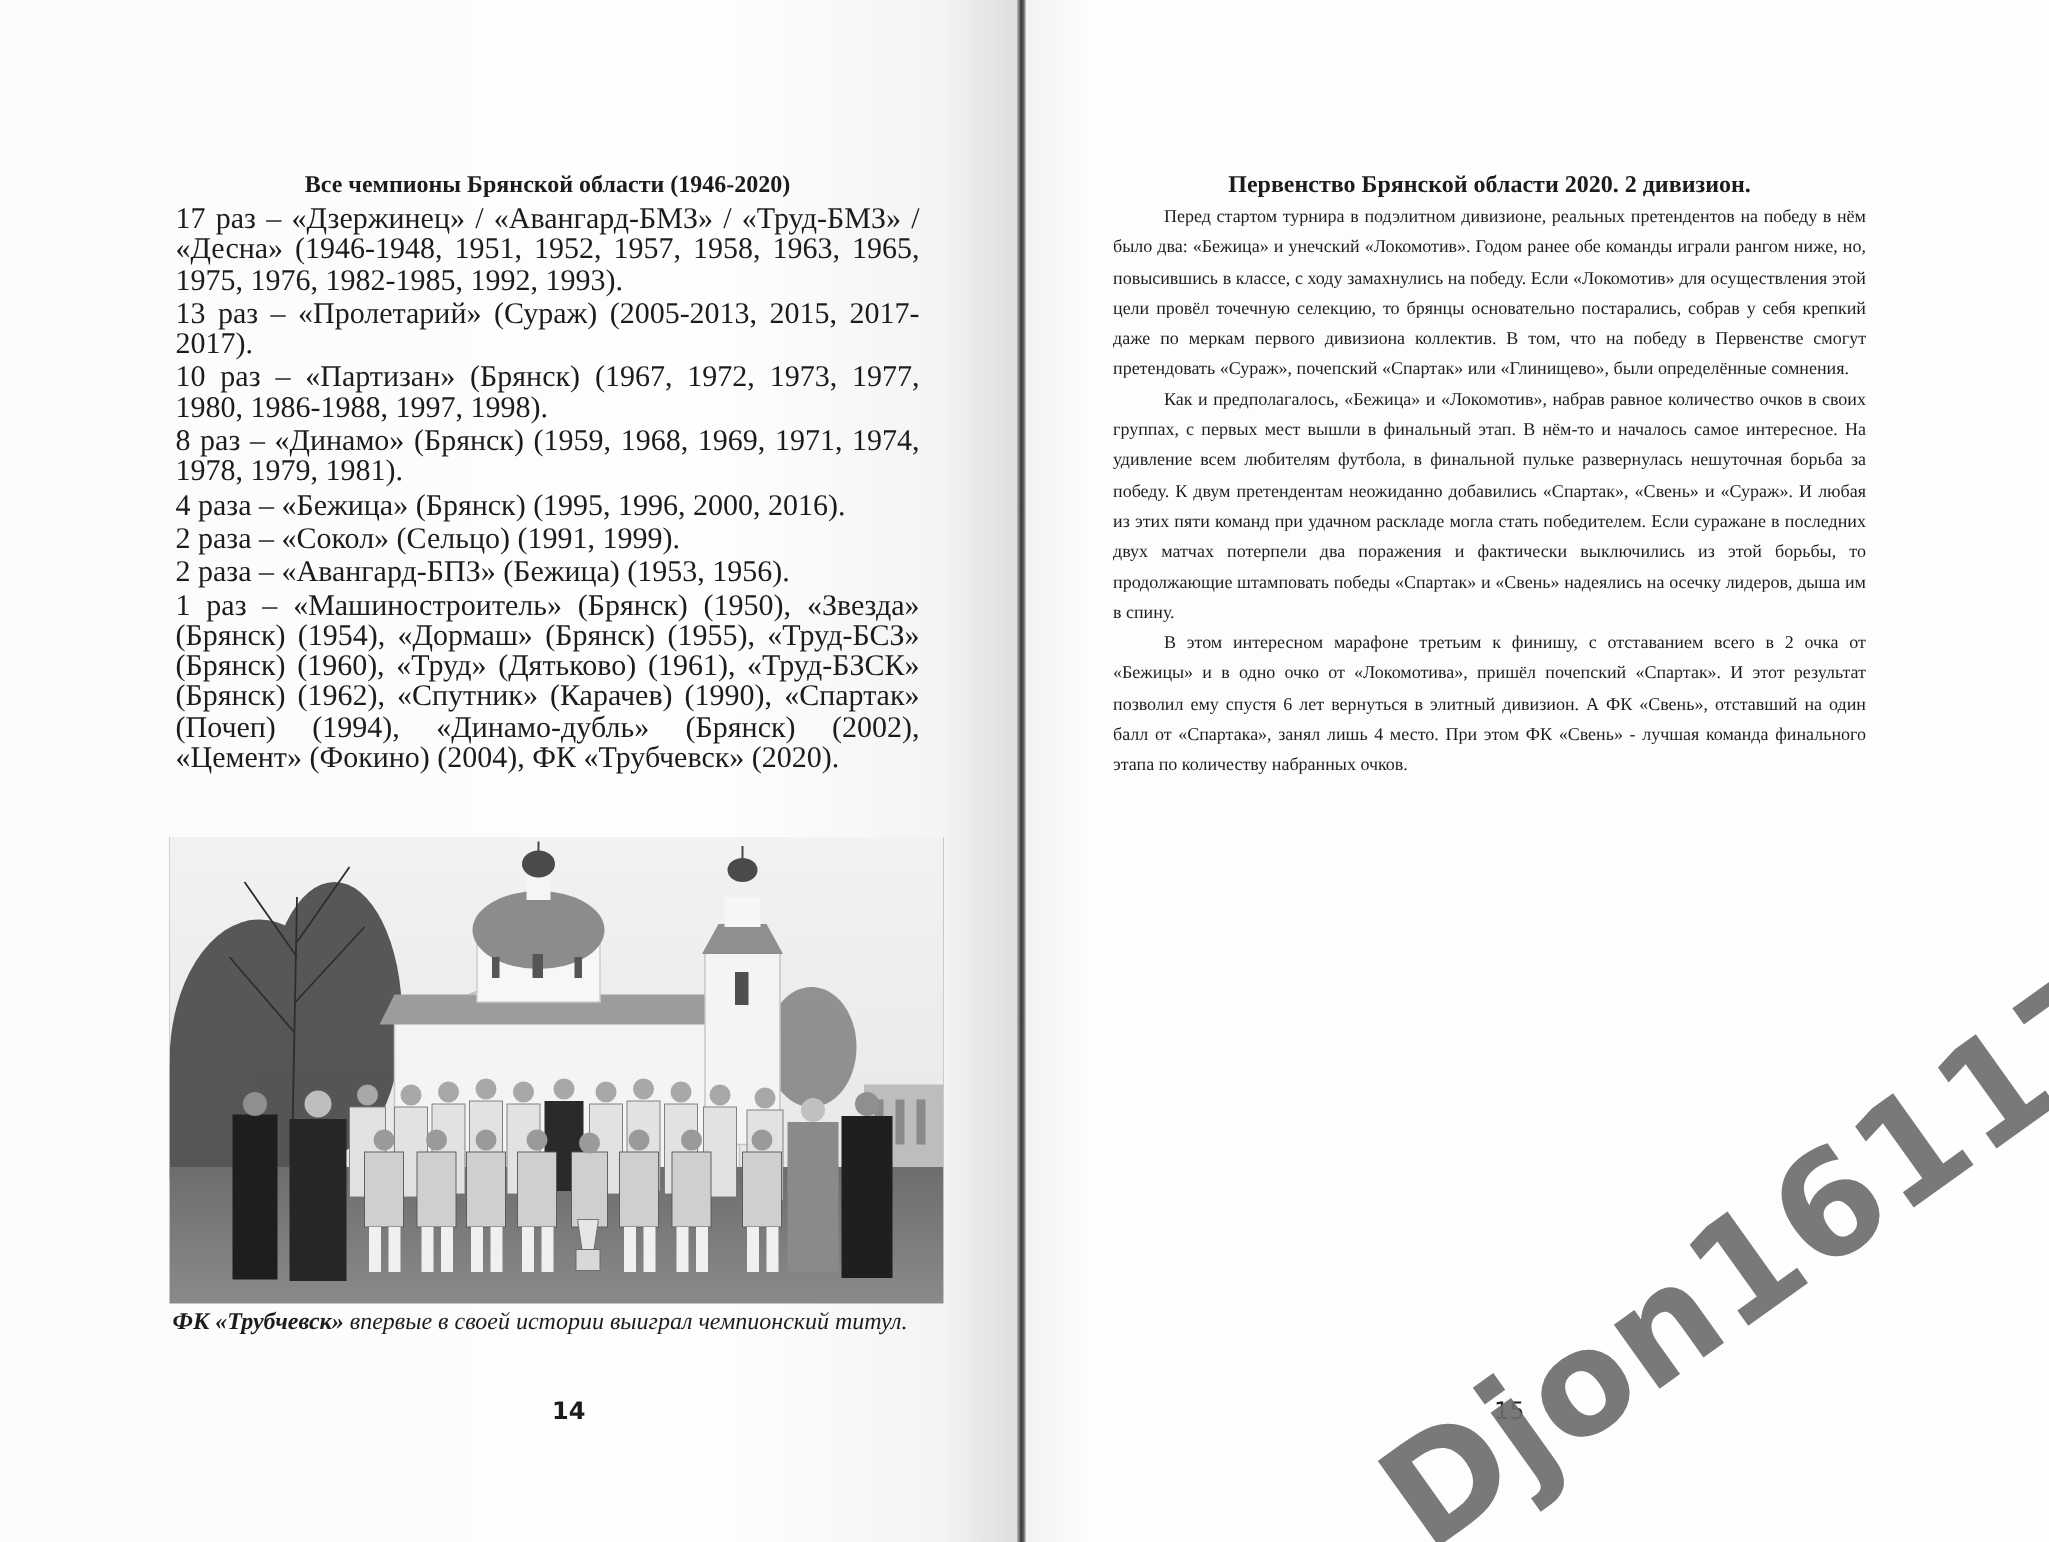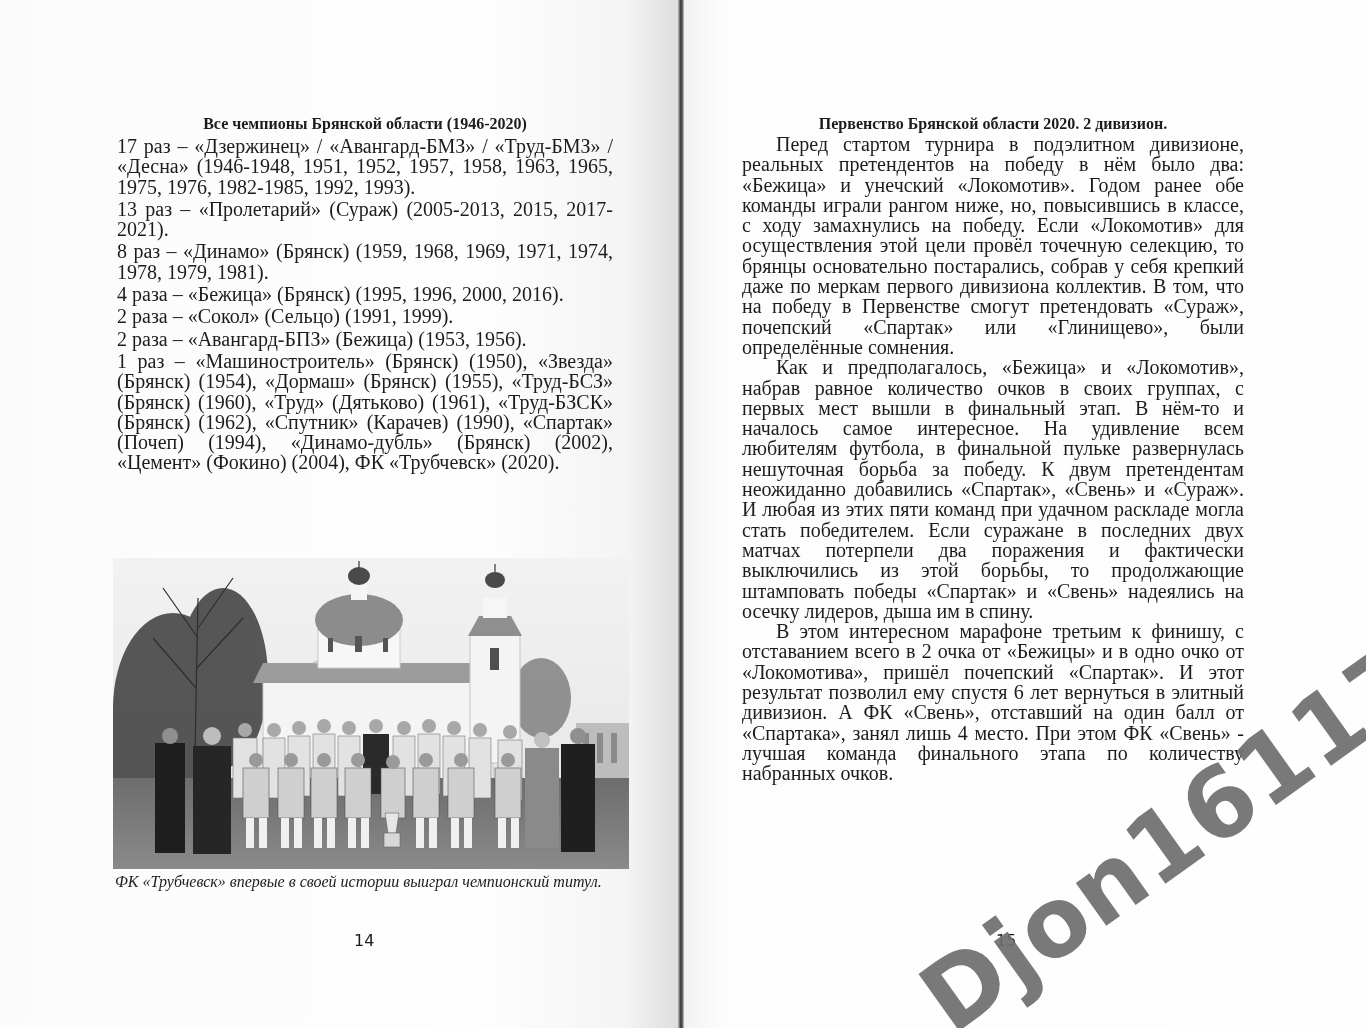--- a/index.html
+++ b/index.html
@@ -13,46 +13,47 @@
     .page-left { left:0; width:682px; background:linear-gradient(to right,#fbfbfb 0%,#fefefe 70%,#f4f4f4 92%,#dcdcdc 100%); }
     .page-right { left:684px; width:682px; background:linear-gradient(to right,#f2f2f2 0%,#fdfdfd 6%,#fefefe 100%); }
     .spine { position:absolute; left:678px; top:0; width:6px; height:1028px;
       background:linear-gradient(to right,#bdbdbd,#3a3a3a 45%,#555 70%,#cfcfcf); }
 
     .col-left { position:absolute; left:115px; top:114px; width:500px; }
     .col-right { position:absolute; left:755px; top:114px; width:502px; }
 
     .heading { font-weight:bold; text-align:center; font-size:16px; line-height:20px; margin:0; }
     .line-list p { margin:2px; font-size:20px; line-height:20.3px; text-align:justify; }
-    .body p { margin:0; font-size:20px; line-height:20.3px; text-align:justify; text-indent:34px; }
+    .body p { margin:0; font-size:12px; line-height:20.3px; text-align:justify; text-indent:34px; }
 
     .photo { position:absolute; left:113px; top:558px; width:516px; height:311px;
       background:#9a9a9a; overflow:hidden; }
     .photo svg { display:block; }
 
     .caption { position:absolute; left:115px; top:871px; width:500px; font-size:16px; line-height:21px;
       font-style:italic; text-align:justify; }
-    .caption b { font-weight:normal; }
+    .caption b { font-weight:bold; }
 
     .pagenum { position:absolute; font-family:"DejaVu Sans", sans-serif; font-size:16px; }
-    .pn-left { left:354px; top:931px; }
+    .pn-left { left:368px; top:931px;font-weight:bold; }
 
     .watermark { position:absolute; left:905px; top:970px; transform-origin:0 0; transform:rotate(-35.5deg);
       font-family:"DejaVu Sans", sans-serif; font-weight:bold; font-size:96px; color:rgba(110,110,110,0.92);
       letter-spacing:1px; white-space:nowrap; line-height:1; }
   </style>
 </head>
 <body>
 
 <div class="page page-left">
   <div class="col-left">
     <p class="heading">Все чемпионы Брянской области (1946-2020)</p>
     <div class="line-list">
       <p>17 раз – «Дзержинец» / «Авангард-БМЗ» / «Труд-БМЗ» / «Десна» (1946-1948, 1951, 1952, 1957, 1958, 1963, 1965, 1975, 1976, 1982-1985, 1992, 1993).</p>
-      <p>13 раз – «Пролетарий» (Сураж) (2005-2013, 2015, 2017-2021).</p>
+      <p>13 раз – «Пролетарий» (Сураж) (2005-2013, 2015, 2017-2017).</p>
+      <p>10 раз – «Партизан» (Брянск) (1967, 1972, 1973, 1977, 1980, 1986-1988, 1997, 1998).</p>
       <p>8 раз – «Динамо» (Брянск) (1959, 1968, 1969, 1971, 1974, 1978, 1979, 1981).</p>
       <p>4 раза – «Бежица» (Брянск) (1995, 1996, 2000, 2016).</p>
       <p>2 раза – «Сокол» (Сельцо) (1991, 1999).</p>
       <p>2 раза – «Авангард-БПЗ» (Бежица) (1953, 1956).</p>
       <p>1 раз – «Машиностроитель» (Брянск) (1950), «Звезда» (Брянск) (1954), «Дормаш» (Брянск) (1955), «Труд-БСЗ» (Брянск) (1960), «Труд» (Дятьково) (1961), «Труд-БЗСК» (Брянск) (1962), «Спутник» (Карачев) (1990), «Спартак» (Почеп) (1994), «Динамо-дубль» (Брянск) (2002), «Цемент» (Фокино) (2004), ФК «Трубчевск» (2020).</p>
     </div>
   </div>
 
   <div class="photo" title="Team photo of FC Trubchevsk in front of a church">
     <svg width="516" height="311" viewBox="0 0 516 311" xmlns="http://www.w3.org/2000/svg">

